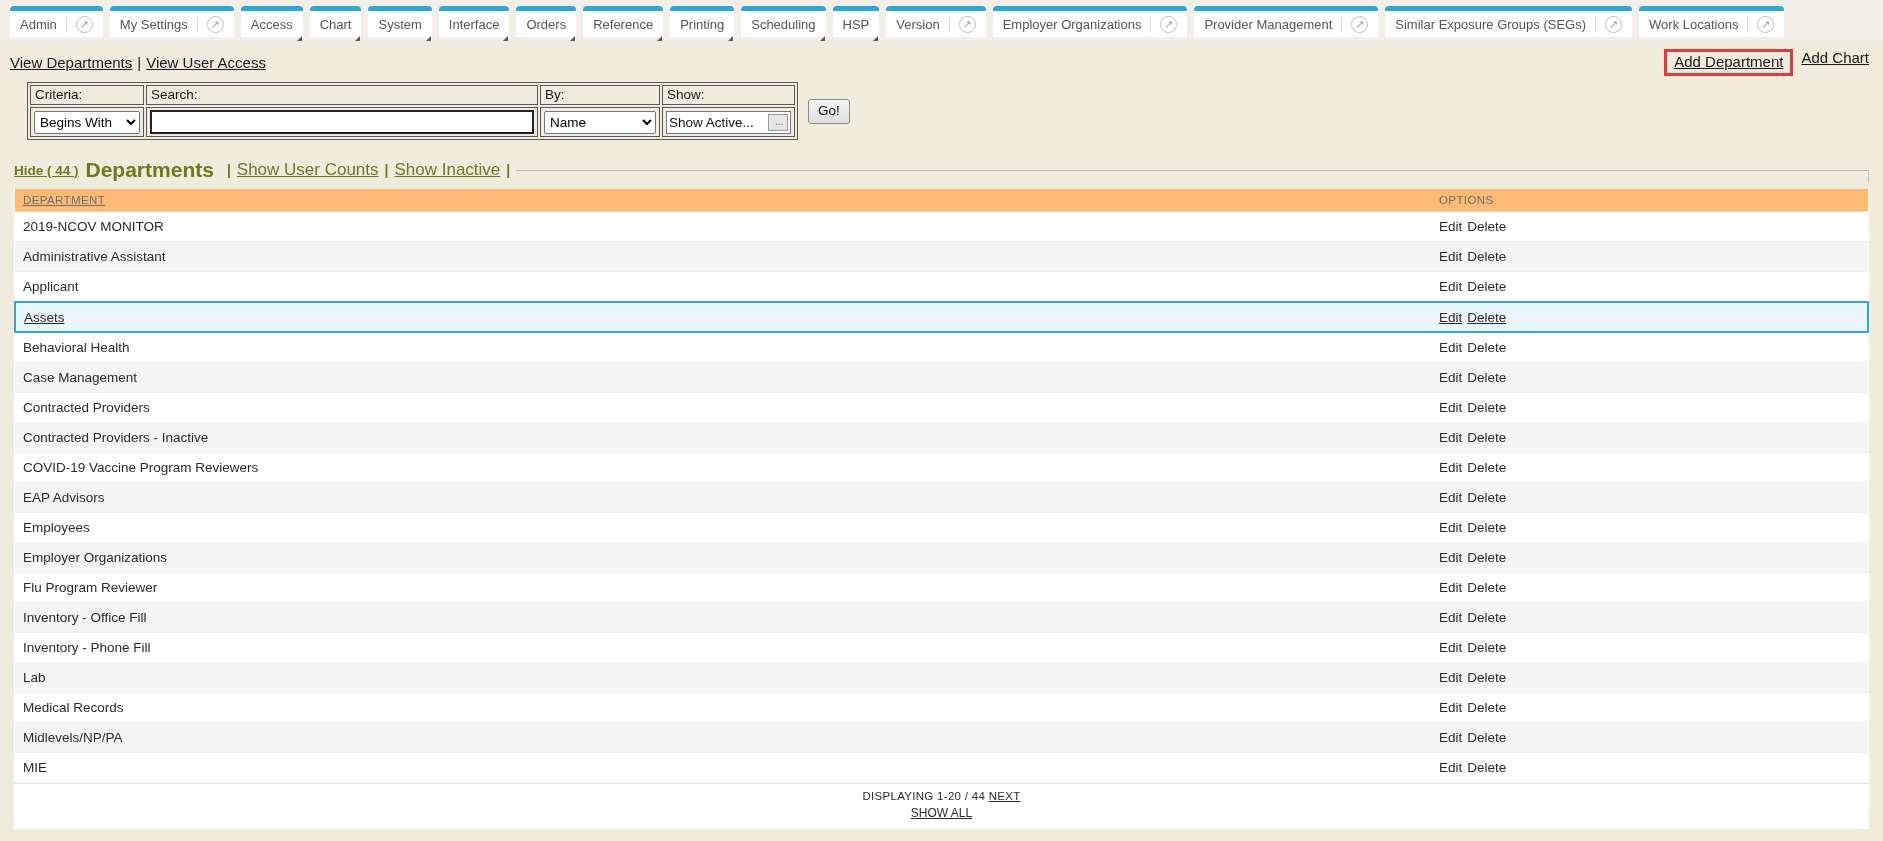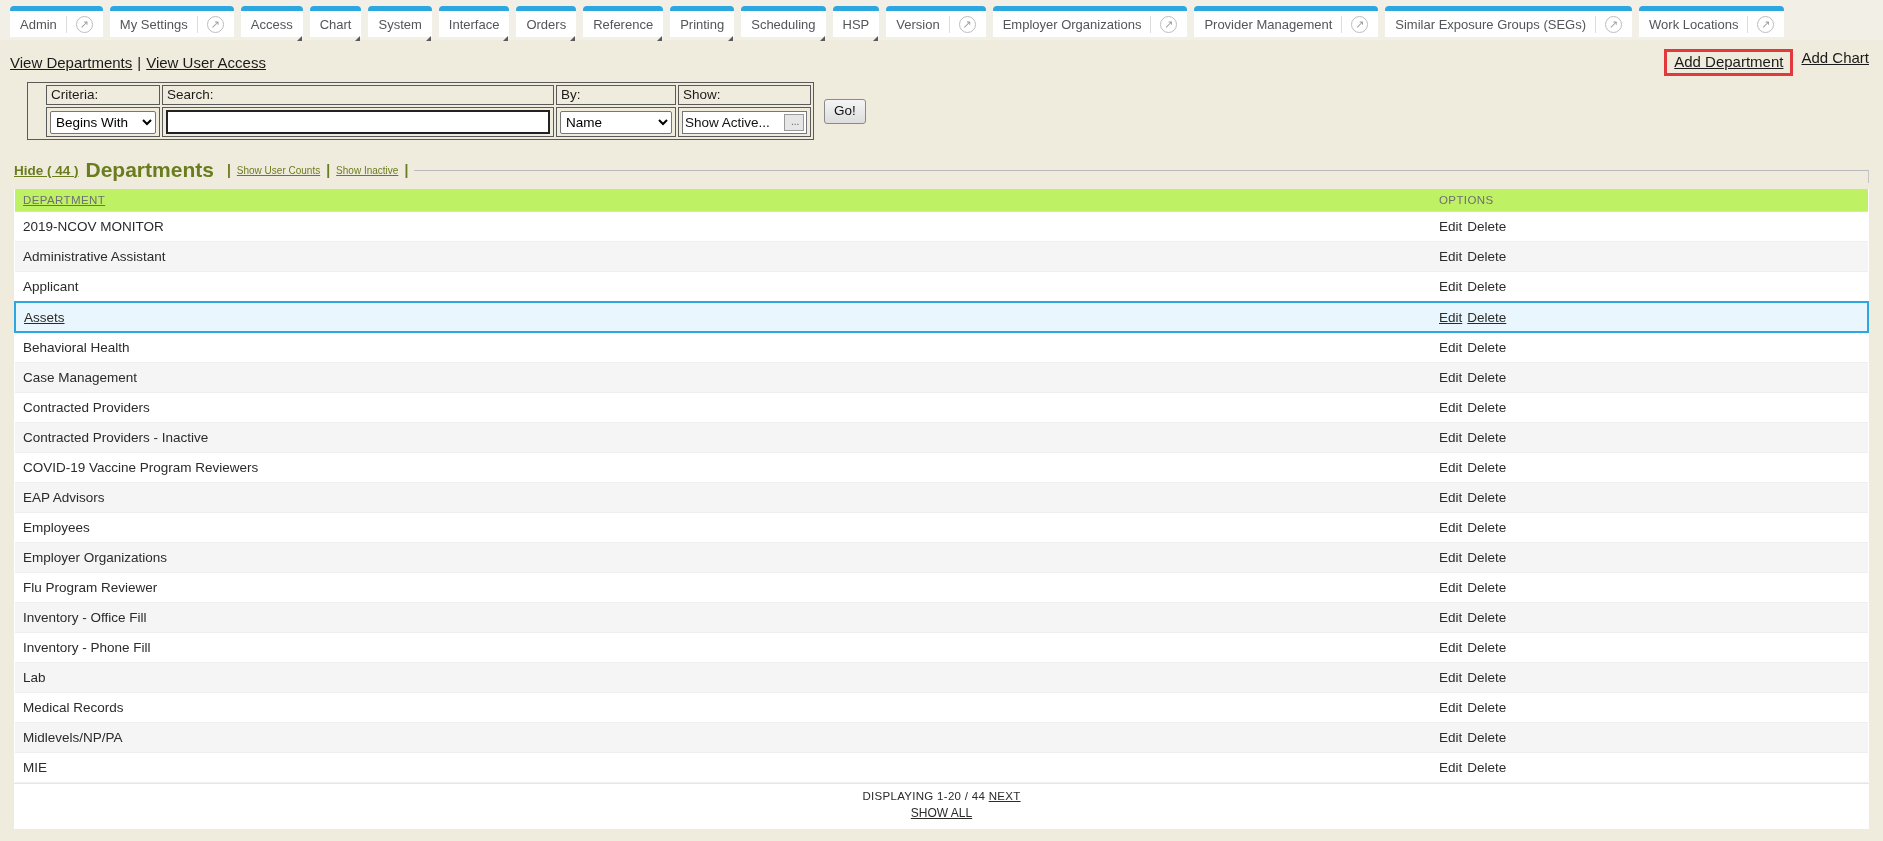--- a/index.html
+++ b/index.html
@@ -35,21 +35,21 @@
     display:flex; justify-content:space-between; align-items:center;
     padding:9px 14px 4px 10px; font-size:15px;
   }
   .toolbar a { text-decoration:underline; cursor:pointer; }
   .toolbar .sep { margin:0 5px; }
   .toolbar-right { display:flex; gap:8px; }
   .red-box { border:3px solid #e2393d; padding:1px 7px 3px 7px; display:inline-block; }
 
   
   .search-row { display:flex; align-items:flex-start; margin:2px 0 0 27px; }
-  table.search-form { border-collapse:separate; border-spacing:2px; border:1px solid #5a5a5a;padding-left:16px; }
+  table.search-form { border-collapse:separate; border-spacing:2px; border:1px solid #5a5a5a; }
   table.search-form td { border:1px solid #5a5a5a; vertical-align:middle; }
   td.hd { font-size:13.5px; padding:1px 4px 2px 4px; height:18px; }
   td.fld { padding:2px 3px; height:28px; }
   .col-criteria { width:114px; } .col-search { width:392px; }
   .col-by { width:120px; } .col-show { width:133px; }
   select.ctl {
     width:100%; height:23px; font-size:13.5px; font-family:"Liberation Sans",sans-serif;
     background:#fff; border:1px solid #767676; border-radius:2px; padding:0 1px;
   }
   input.search-input {
@@ -65,28 +65,28 @@
   .go-btn {
     margin:17px 0 0 10px; height:25px; padding:1px 9px 3px 9px; font-size:13.5px;
     font-family:"Liberation Sans",sans-serif; color:#111;
     background:linear-gradient(#f5f5f5,#dddddd); border:1px solid #8a8a8a; border-radius:3px; cursor:pointer;
   }
 
   
   .legend-row { display:flex; align-items:center; margin:17px 14px 0 14px; }
   .legend-row .hide-link { color:#6b7c1f; font-weight:bold; font-size:13.5px; text-decoration:underline; cursor:pointer; }
   .legend-row .title { color:#6b7c1f; font-weight:bold; font-size:21px; margin:0 7px; }
-  .legend-row .olive-link { color:#6b7c1f; font-size:10px; text-decoration:underline; cursor:pointer; }
+  .legend-row .olive-link { color:#6b7c1f; font-size:17px; text-decoration:underline; cursor:pointer; }
   .legend-row .osep { color:#6b7c1f; font-size:14px; margin:0 6px; font-weight:bold; }
   .legend-line { flex:1; height:13px; border-top:1px solid #b9b9b9; border-right:1px solid #c4c4c4; margin-top:13px; }
 
   
   .data-table { width:1855px; margin:6px 14px 0 14px; border-collapse:collapse; background:#fff; }
   .data-table thead th {
-    background:#bef264; color:#6e6e73; font-weight:normal; font-size:11.5px;
+    background:#fdba74; color:#6e6e73; font-weight:normal; font-size:11.5px;
     text-align:left; padding:5px 8px 5px 8px; letter-spacing:0.4px; border-bottom:1px solid #dcdcdc;
   }
   .data-table thead th a { color:#6e6e73; text-decoration:underline; cursor:pointer; }
   .opt-col { width:437px; }
   .data-table tbody td {
     font-size:13.5px; color:#2b2b2b; padding:7px 8px; height:30px; border-bottom:1px solid #efefef;
   }
   .data-table tbody tr:nth-child(even) td { background:#f5f5f5; }
   .data-table tbody tr.selected td {
     background:#e9f6fd; border-top:2px solid #2ca7e0; border-bottom:2px solid #2ca7e0; padding:5px 8px;text-decoration:underline;

